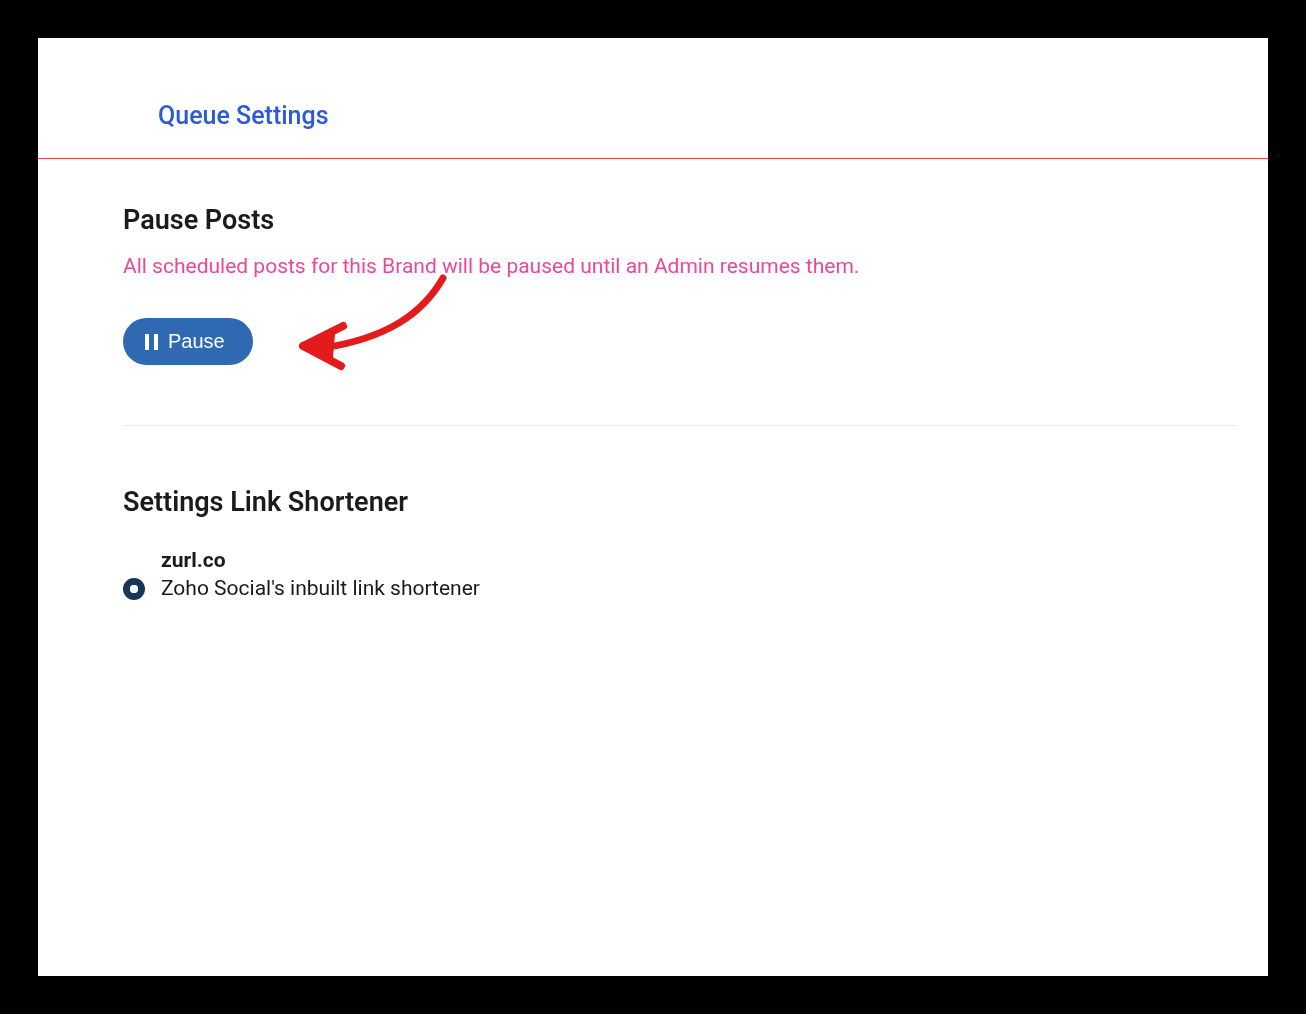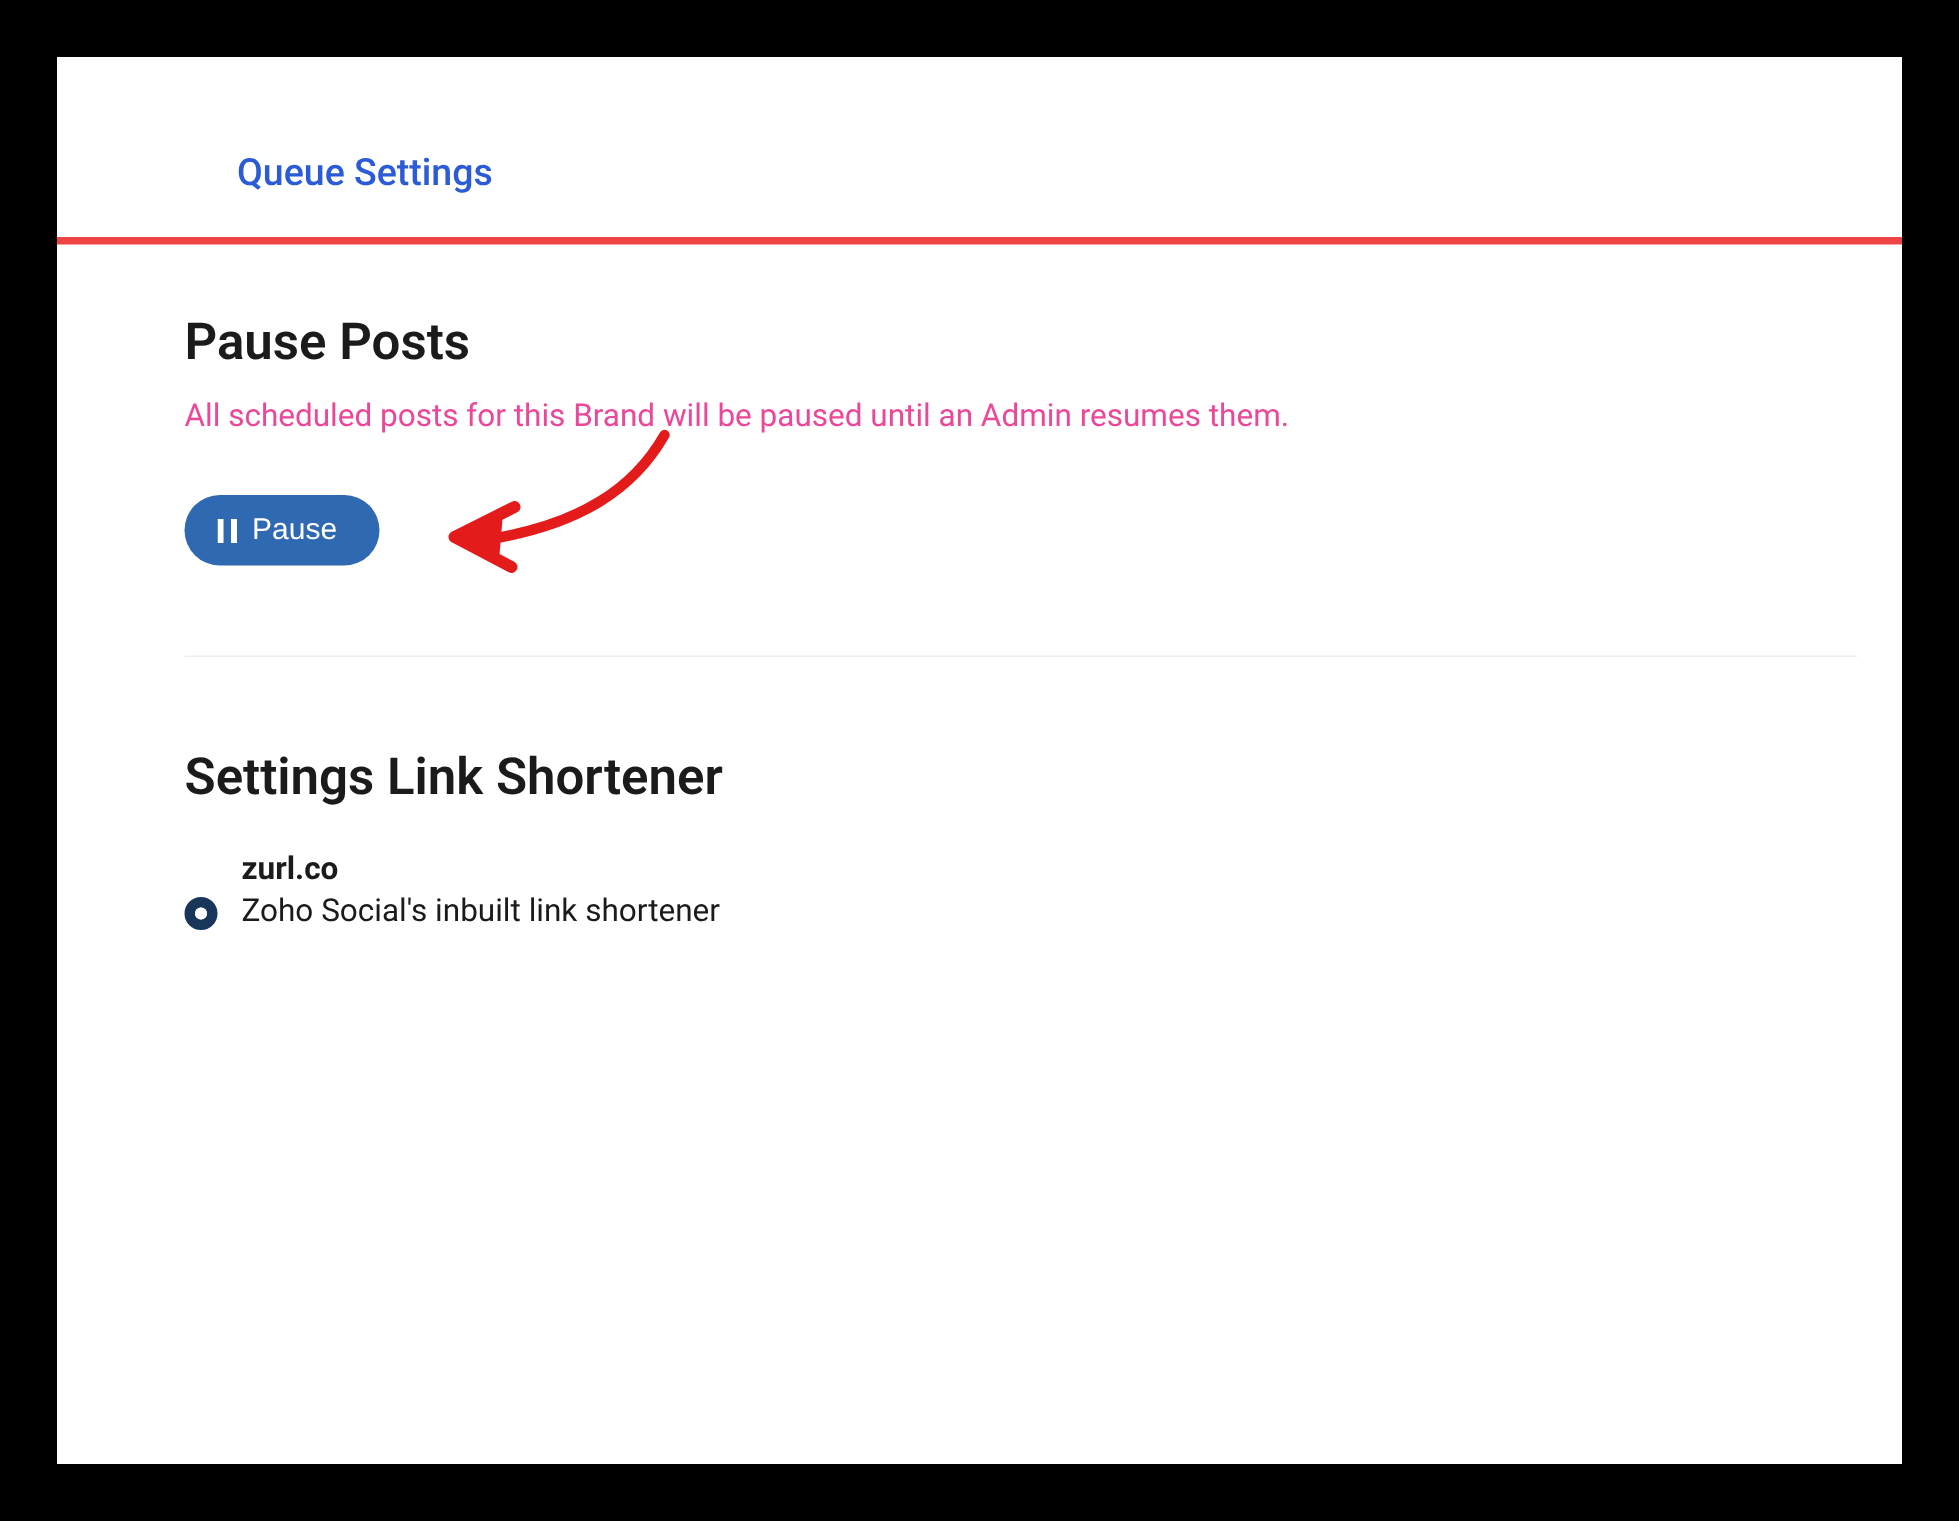--- a/index.html
+++ b/index.html
@@ -12,21 +12,21 @@
     }
     .panel {
       background: #fff;
       width: 100%;
       height: 100%;
       position: relative;
       overflow: hidden;
     }
     .tabs {
       display: flex;
-      border-bottom: 5px solid #ef4444;
+      border-bottom: 1px solid #ef4444;
       padding-left: 50px;
       margin-top: 45px;
     }
     .tab {
       padding: 18px 30px 28px 30px;
       font-size: 25px;
       font-weight: 500;
       color: #1f2937;
       cursor: pointer;
       position: relative;
@@ -46,21 +46,21 @@
       left: 0;
       right: 0;
       bottom: -1px;
       height: 3px;
       background: #f48b29;
     }
     .content {
       padding: 45px 30px 30px 85px;
     }
     .section-title {
-      font-size: 34px;
+      font-size: 27px;
       font-weight: 600;
       color: #1b1b1b;
       margin-bottom: 18px;
     }
     .section-desc {
       font-size: 21px;
       color: #ec4899;
       margin-bottom: 40px;
       font-weight: 400;
     }

